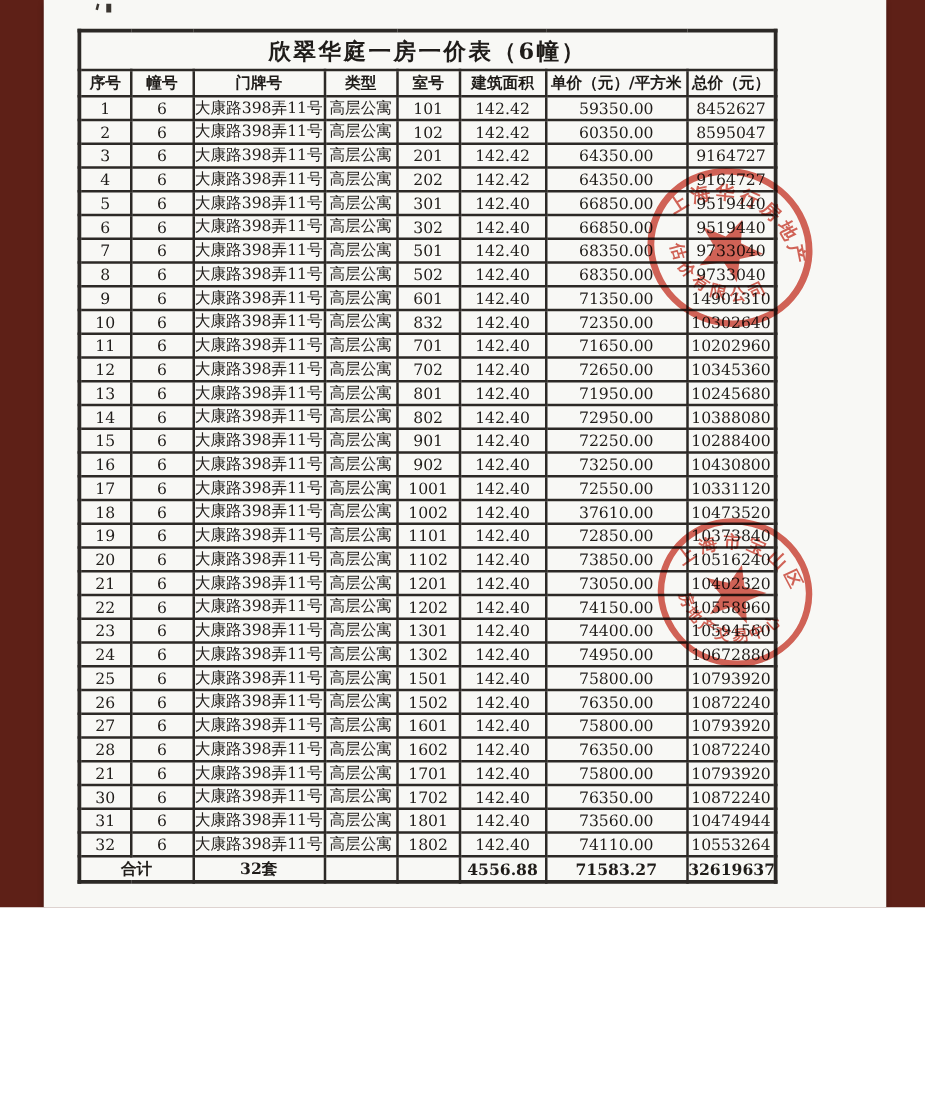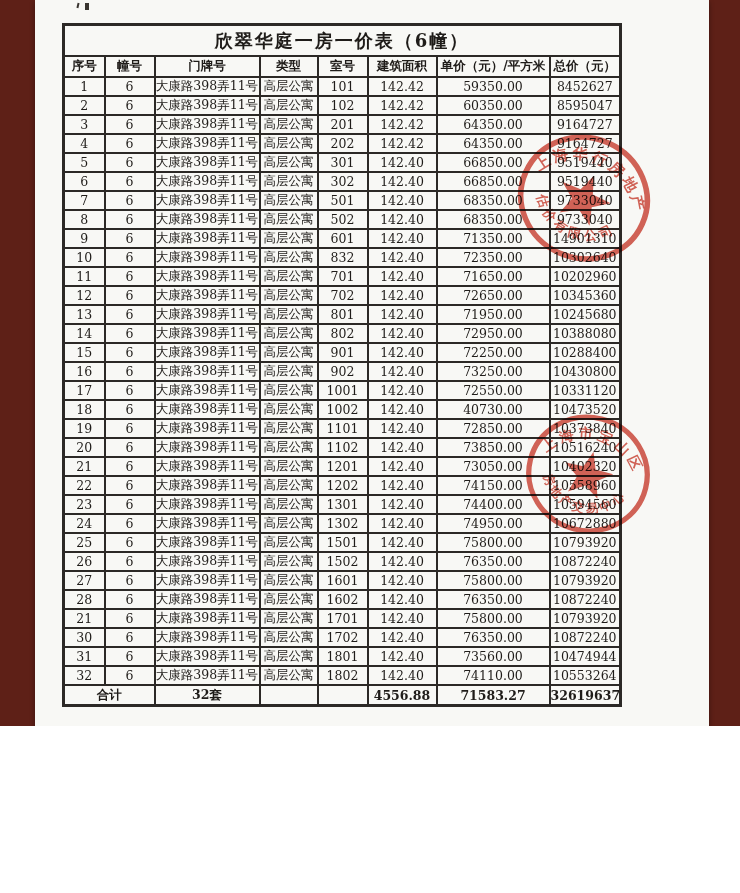--- a/index.html
+++ b/index.html
@@ -272,21 +272,21 @@
           <td>72550.00</td>
           <td>10331120</td>
         </tr>
         <tr>
           <td>18</td>
           <td>6</td>
           <td>大康路398弄11号</td>
           <td>高层公寓</td>
           <td>1002</td>
           <td>142.40</td>
-          <td>40730.00</td>
+          <td>37610.00</td>
           <td>10473520</td>
         </tr>
         <tr>
           <td>19</td>
           <td>6</td>
           <td>大康路398弄11号</td>
           <td>高层公寓</td>
           <td>1101</td>
           <td>142.40</td>
           <td>72850.00</td>

